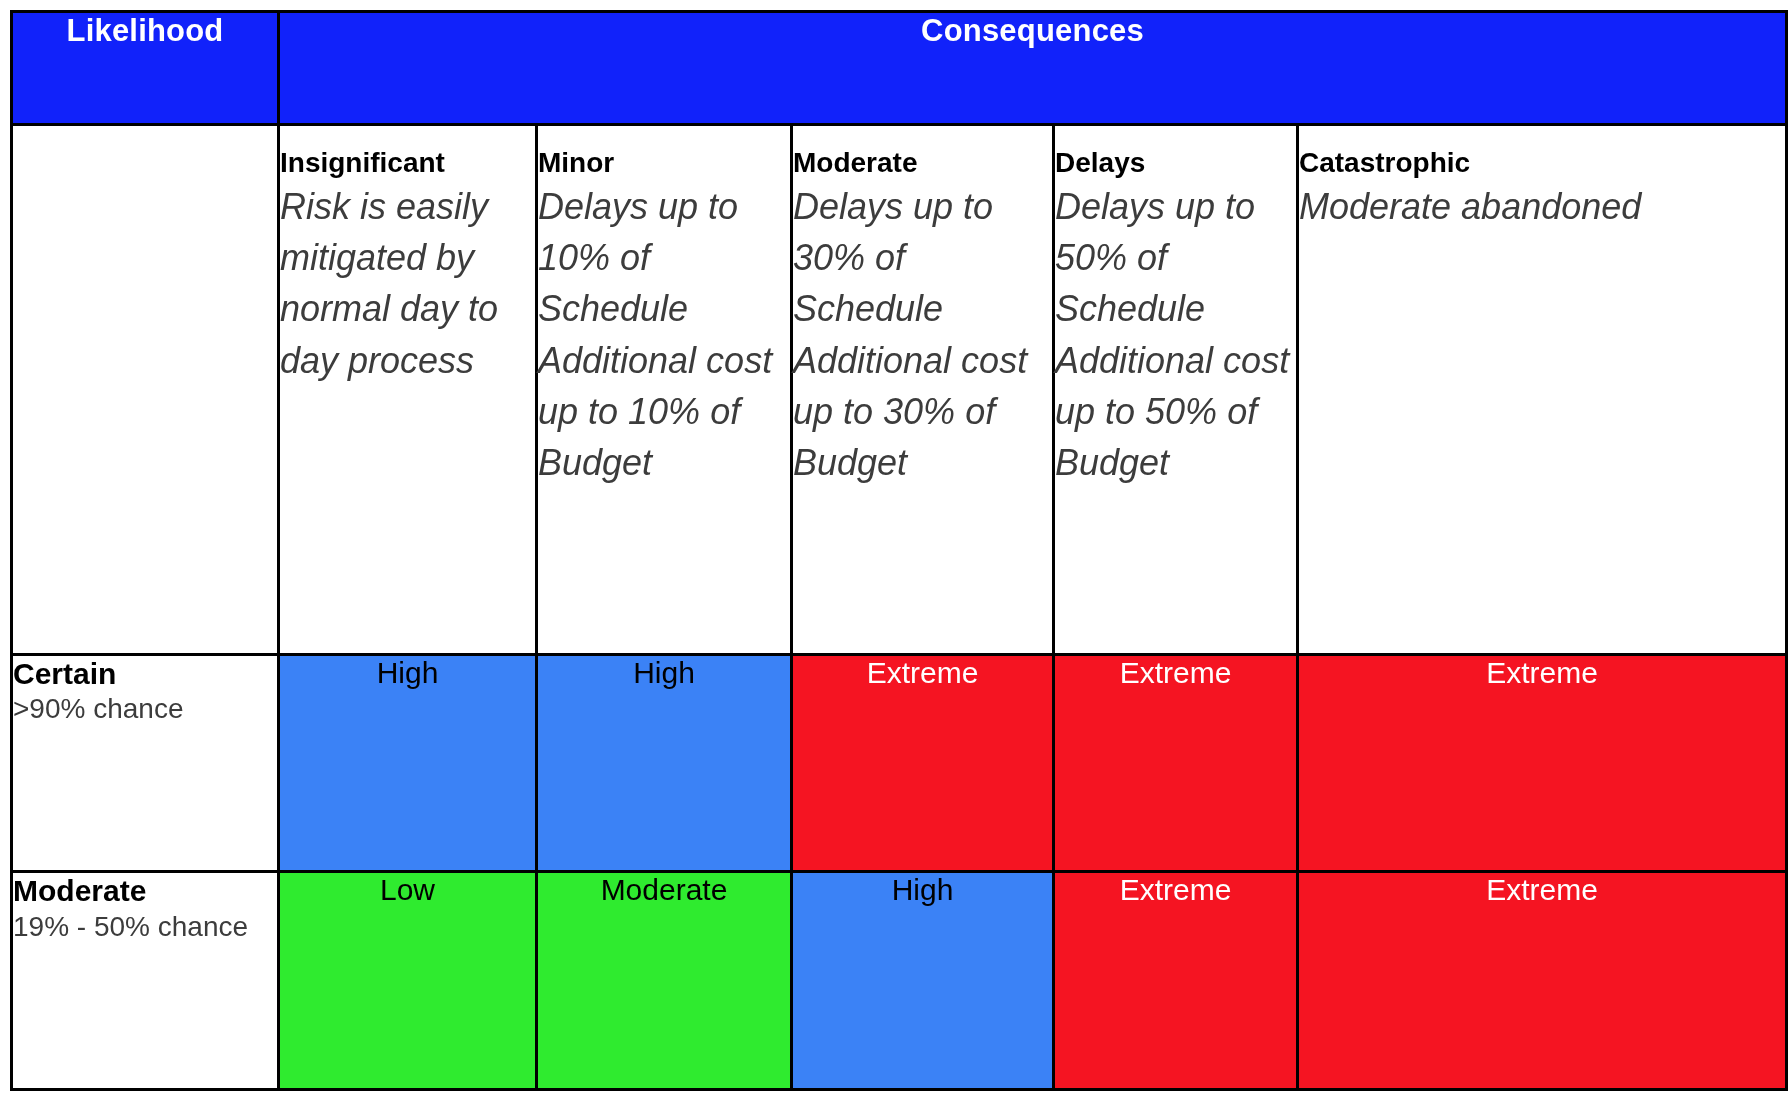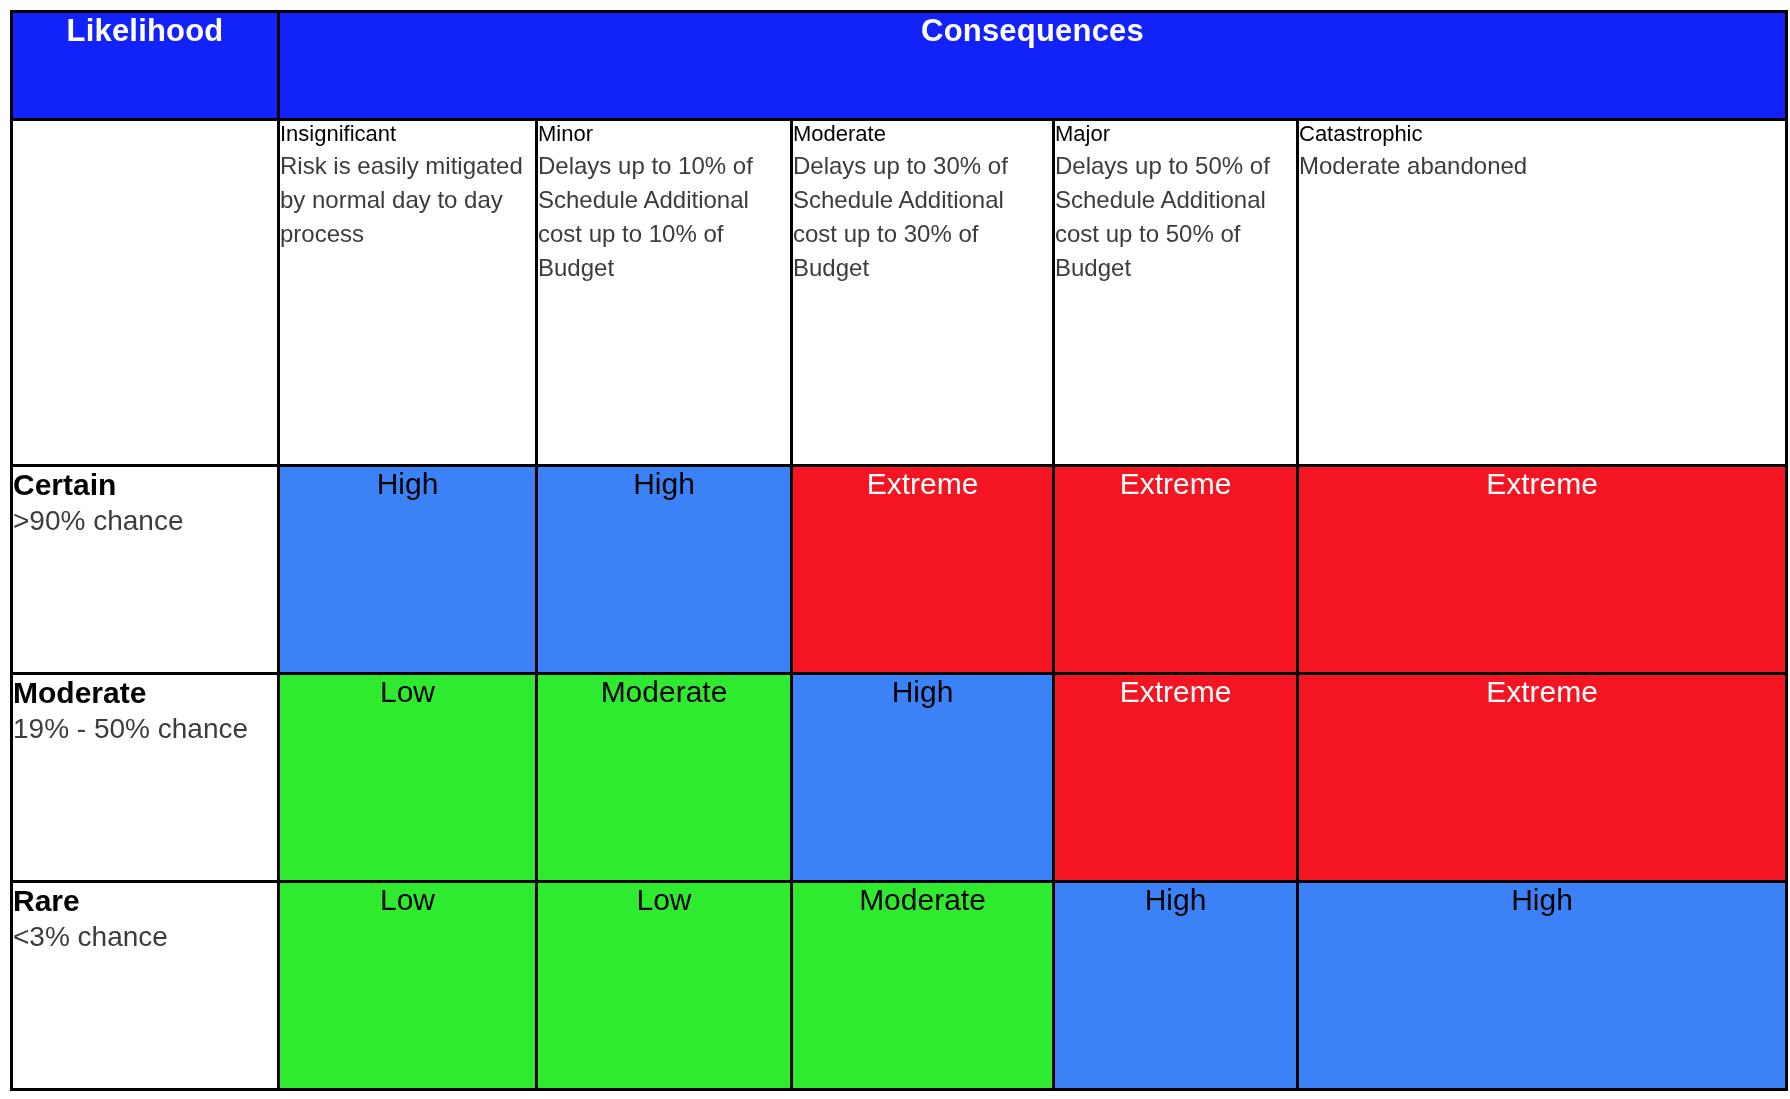--- a/index.html
+++ b/index.html
@@ -60,29 +60,31 @@
   
   .conseq-head {
     background: #ffffff;
     height: 250px;
     padding: 6px 8px 4px 9px;
     vertical-align: top;
     line-height: 1.18;
   }
   .conseq-title {
     display: block;
-    font-weight: normal;
-    font-size: 22px;
+    font-weight: bold;
+    font-size: 28px;
     color: #000000;
     white-space: nowrap;
     margin-bottom: 2px;
+    margin-top: 20px;
   }
   .conseq-desc {
     display: block;
-    font-size: 24px;
+    font-style: italic;
+    font-size: 36px;
     color: #3c3c3c;
     line-height: 1.42;
   }
   .spacer-cell {
     background: #ffffff;
   }
 
   
   .likelihood-cell {
     background: #ffffff;
@@ -154,21 +156,21 @@
           <span class="conseq-title">Minor</span>
           <span class="conseq-desc">Delays up to 10% of Schedule Additional cost up to 10% of Budget</span>
         </td>
 
         <td class="conseq-head">
           <span class="conseq-title">Moderate</span>
           <span class="conseq-desc">Delays up to 30% of Schedule Additional cost up to 30% of Budget</span>
         </td>
 
         <td class="conseq-head">
-          <span class="conseq-title">Major</span>
+          <span class="conseq-title">Delays</span>
           <span class="conseq-desc">Delays up to 50% of Schedule Additional cost up to 50% of Budget</span>
         </td>
 
         <td class="conseq-head">
           <span class="conseq-title">Catastrophic</span>
           <span class="conseq-desc">Moderate abandoned</span>
         </td>
       </tr>
 
       <tr>
@@ -210,37 +212,16 @@
         </td>
         <td class="rating-cell lvl-extreme">
           <span class="rating-text">Extreme</span>
         </td>
         <td class="rating-cell lvl-extreme">
           <span class="rating-text">Extreme</span>
         </td>
       </tr>
 
 
-      <tr>
-        <td class="likelihood-cell">
-          <span class="like-title">Rare</span>
-          <span class="like-desc">&lt;3% chance</span>
-        </td>
-        <td class="rating-cell lvl-low">
-          <span class="rating-text">Low</span>
-        </td>
-        <td class="rating-cell lvl-low">
-          <span class="rating-text">Low</span>
-        </td>
-        <td class="rating-cell lvl-moderate">
-          <span class="rating-text">Moderate</span>
-        </td>
-        <td class="rating-cell lvl-high">
-          <span class="rating-text">High</span>
-        </td>
-        <td class="rating-cell lvl-high">
-          <span class="rating-text">High</span>
-        </td>
-      </tr>
 
     </tbody>
   </table>
 </div>
 
 </body></html>

